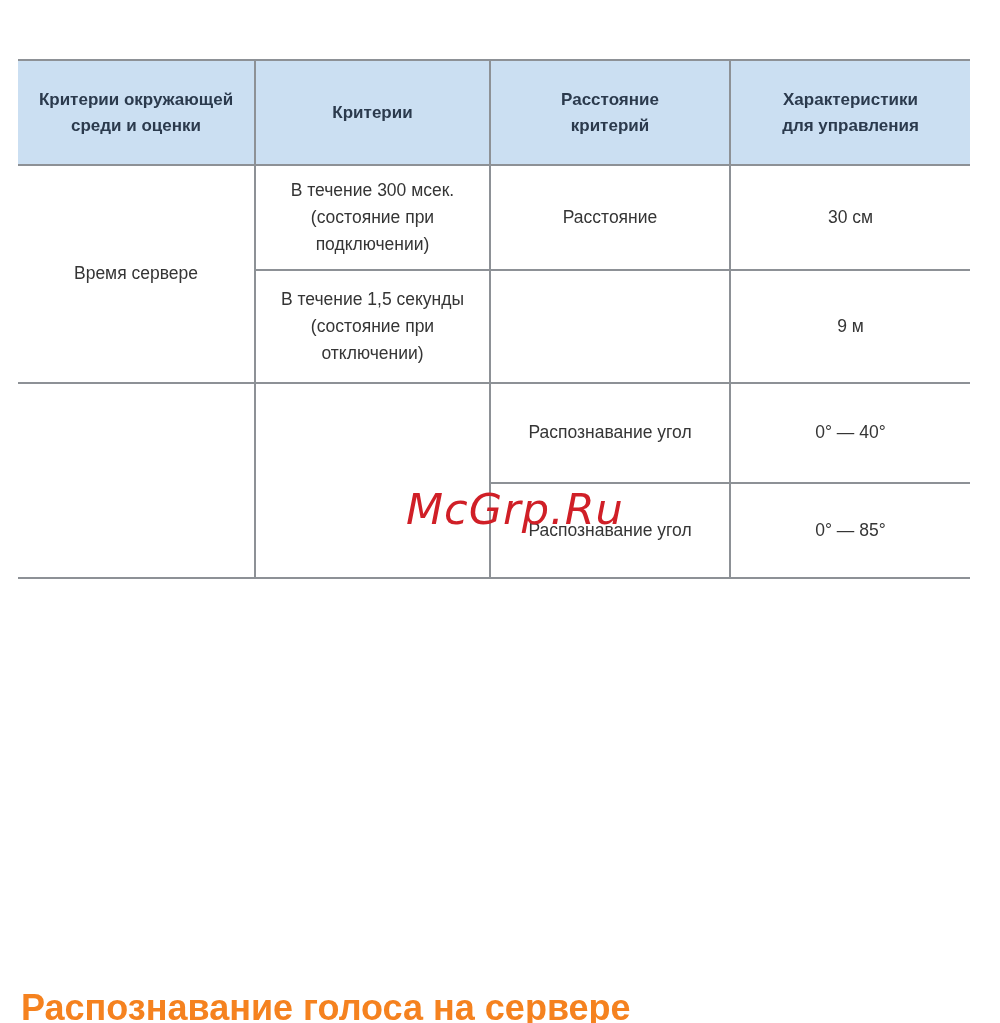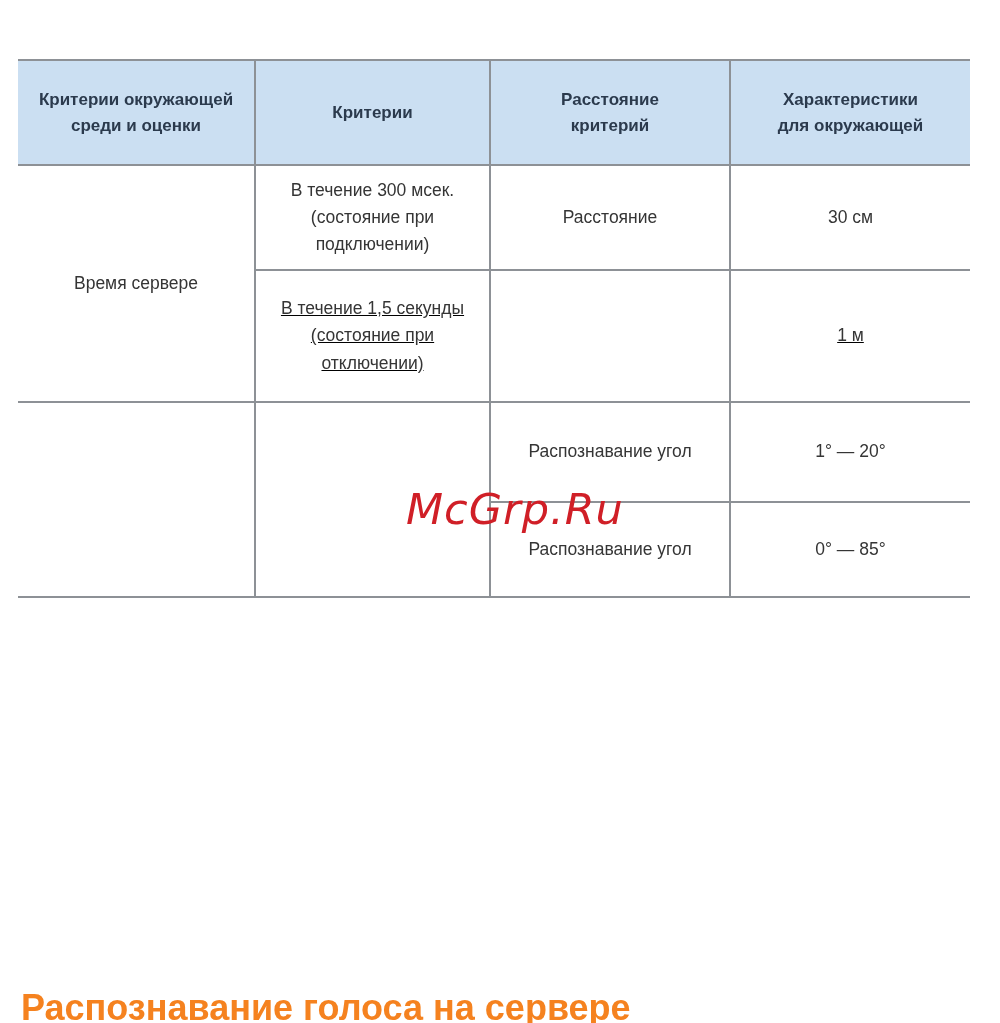--- a/index.html
+++ b/index.html
@@ -42,21 +42,21 @@
   }
   .spec-table td {
     color: #353535;
     font-size: 17.5px;
     font-weight: normal;
     line-height: 1.55;
     text-align: center;
   }
   tr.h-head { height: 105px; }
   tr.h-r1   { height: 105px; }
-  tr.h-r2   { height: 132px; text-decoration: underline; }
+  tr.h-r2   { height: 113px; }
   tr.h-r3   { height: 100px; }
   tr.h-r4   { height: 95px;  }
   .watermark {
     position: absolute;
     left: 406px;
     top: 484px;
     font-family: "DejaVu Sans", sans-serif;
     font-style: italic;
     font-weight: 400;
     font-size: 43px;
@@ -85,44 +85,44 @@
     <col style="width:240px">
   </colgroup>
   <thead>
     <tr class="h-head">
       <th>Критерии окружающей
 среди и оценки</th>
       <th>Критерии</th>
       <th>Расстояние
 критерий</th>
       <th>Характеристики
-для окружающей</th>
+для управления</th>
     </tr>
   </thead>
   <tbody>
     <tr class="h-r1">
       <td class="first-col" rowspan="2">Время сервере</td>
       <td>В течение 300 мсек.
 (состояние при
 подключении)</td>
       <td>Расстояние</td>
       <td class="last-col">30 см</td>
     </tr>
     <tr class="h-r2">
       <td>В течение 1,5 секунды
 (состояние при
 отключении)</td>
       <td></td>
-      <td class="last-col">1 м</td>
+      <td class="last-col">9 м</td>
     </tr>
     <tr class="h-r3">
       <td class="first-col" rowspan="2"></td>
       <td rowspan="2"></td>
       <td>Распознавание угол</td>
-      <td class="last-col">1° — 20°</td>
+      <td class="last-col">0° — 40°</td>
     </tr>
     <tr class="h-r4">
       <td>Распознавание угол</td>
       <td class="last-col">0° — 85°</td>
     </tr>
   </tbody>
 </table>
 
 <div class="watermark">McGrp.Ru</div>
 

